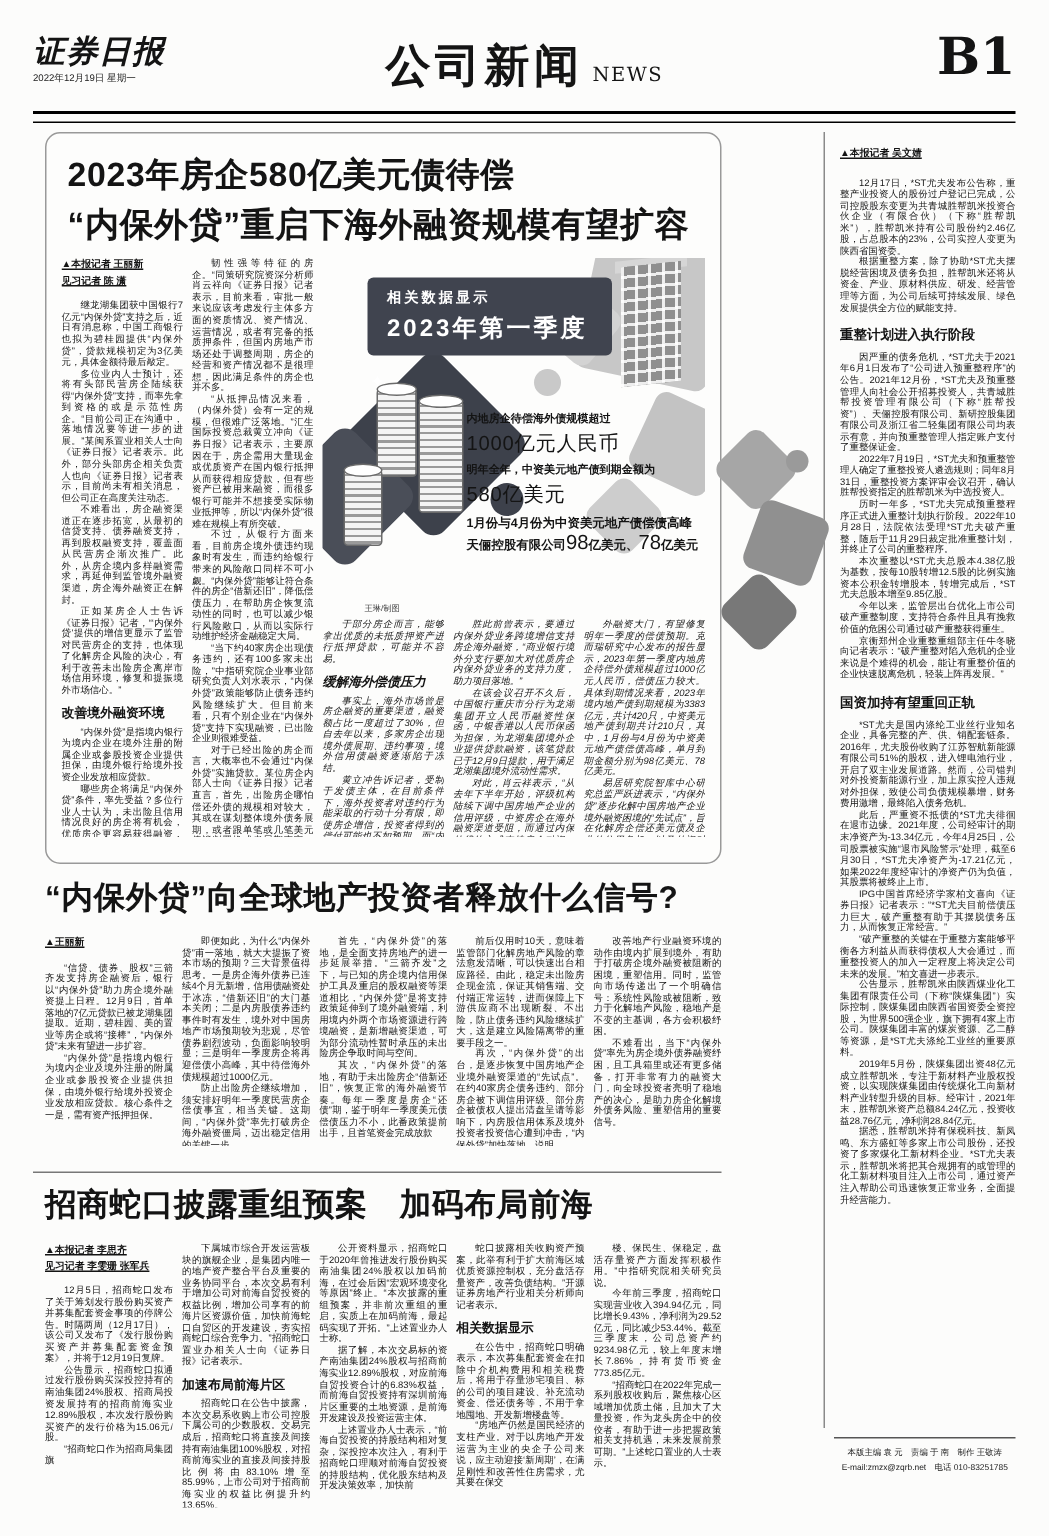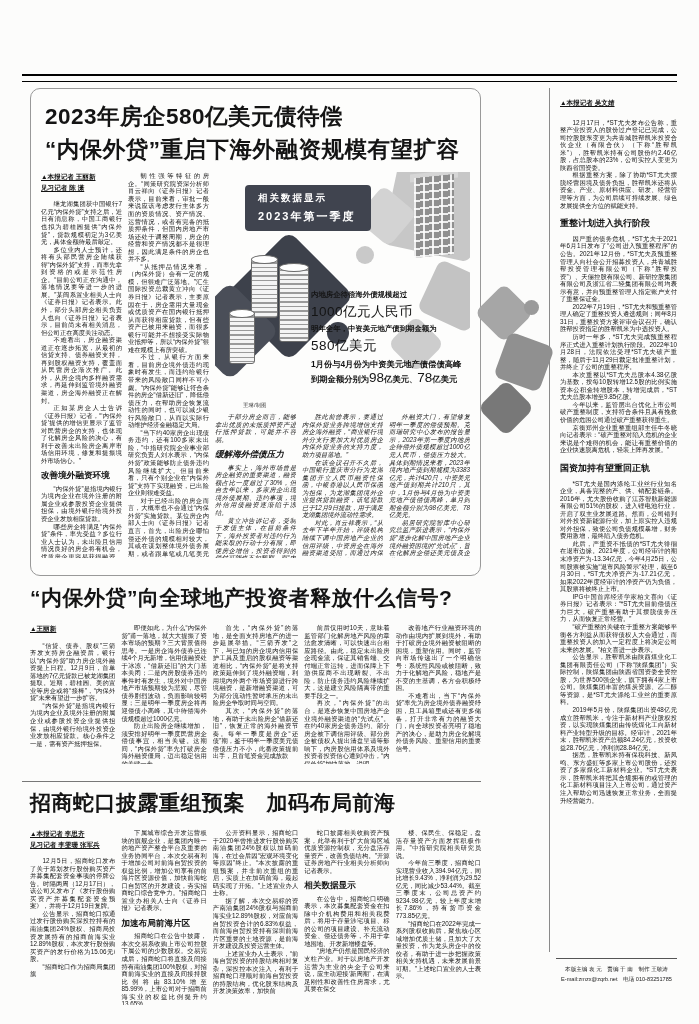--- a/index.html
+++ b/index.html
@@ -38,34 +38,34 @@
   .pz-c{right:-12px;top:96px;width:56px;height:56px;background:#c3c3c3;transform:rotate(25deg);}
   .pz-d{right:34px;top:152px;width:40px;height:40px;background:#cdcdcd;transform:rotate(45deg);}
   .pz-e{right:96px;top:74px;width:18px;height:18px;background:#c9c9c9;border-radius:50%;}
   .bldg{position:absolute;right:16px;top:4px;width:40px;height:80px;background:#8f8f8f;transform:skewY(-6deg);
         background-image:repeating-linear-gradient(0deg,rgba(255,255,255,.85) 0 2px,transparent 2px 8px),
                          repeating-linear-gradient(90deg,rgba(255,255,255,.85) 0 2px,transparent 2px 9px);}
   .bldg-cap{position:absolute;right:12px;top:0px;width:48px;height:8px;background:#d6d6d6;transform:skewY(-6deg);}
   .ig-badge{position:absolute;left:30px;top:13px;background:#40444f;color:#fff;padding:7px 16px 7px 13px;
             border-radius:4px;z-index:3;}
   .ig-badge .b1{font-size:9.5px;font-weight:700;letter-spacing:2px;font-family:Liberation Serif, serif;}
-  .ig-badge .b2{font-size:11px;font-weight:700;letter-spacing:2px;margin-top:4px;}
+  .ig-badge .b2{font-size:16px;font-weight:700;letter-spacing:2px;margin-top:4px;}
   .dark-pz{position:absolute;background:#3d414b;border-radius:10px;z-index:1;}
   .dk1{left:28px;top:78px;width:92px;height:92px;transform:rotate(45deg);}
   .dk2{left:-20px;top:124px;width:70px;height:70px;transform:rotate(45deg);background:#4a4e58;}
   .dk3{left:112px;top:150px;width:22px;height:22px;border-radius:50%;}
   .coin{position:absolute;z-index:2;border:1px solid #6b6b6b;border-radius:4px 4px 3px 3px;
         background:repeating-linear-gradient(180deg,#f4f4f4 0 3px,#9a9a9a 3px 4.5px);}
   .coin:before{content:"";position:absolute;left:-1px;right:-1px;top:-4px;height:7px;background:#fff;
                border:1px solid #6b6b6b;border-radius:50%;}
   .coin1{left:36px;top:86px;width:25px;height:58px;}
   .coin2{left:64px;top:94px;width:28px;height:74px;}
   .coin3{left:14px;top:140px;width:24px;height:50px;}
   .sparkle{position:absolute;left:32px;top:76px;color:#fff;font-size:11px;z-index:3;}
-  .ig-text{position:absolute;left:96px;right:2px;top:116px;z-index:3;line-height:1.25;}
+  .ig-text{position:absolute;left:96px;right:2px;top:100px;z-index:3;line-height:1.25;}
   .ig-small{font-size:7.4px;font-weight:600;margin:2px 0;}
   .ig-big{font-size:13.5px;font-weight:500;margin:4px 0;letter-spacing:0.5px;}
   .ig-med{font-size:8.3px;font-weight:600;margin:3px 0 1px;}
   .ig-mix{font-size:8.3px;font-weight:600;margin:1px 0;}
   .ig-num{font-size:13.5px;font-weight:500;}
   .ig-credit{position:absolute;left:28px;bottom:1px;font-size:5.5px;color:#444;z-index:3;}
   
   .commentary{position:absolute;left:30px;top:584px;width:451px;height:192px;}
   .band-hl{font-size:21px;font-weight:800;margin:0 0 12px;letter-spacing:0.5px;}
   .band-cols{display:flex;gap:6px;height:140px;}
@@ -89,20 +89,30 @@
   .sp1{left:483px;top:292px;width:42px;height:42px;background:#a6a6a6;transform:rotate(45deg);}
   .sp2{left:500px;top:338px;width:48px;height:48px;background:#909090;transform:rotate(20deg);}
   .sp3{left:486px;top:388px;width:40px;height:40px;background:#787878;transform:rotate(45deg);}
   .sp4{left:524px;top:300px;width:15px;height:15px;background:#9a9a9a;border-radius:50%;}
 </style>
 </head>
 <body>
 
 <div class="page">
 
+  <div class="mast">
+    <div>
+      <div class="mast-logo">证券日报</div>
+      <div class="mast-date">2022年12月19日 星期一</div>
+    </div>
+    <div class="mast-center">
+      <span class="sec-title">公司新闻</span><span class="sec-sub">NEWS</span>
+    </div>
+    <div class="page-no">B1</div>
+  </div>
   <div class="double-rule"></div>
 
   <section class="main-box">
     <h1 class="main-hl"><span>2023年房企580亿美元债待偿</span><br><span>“内保外贷”重启下海外融资规模有望扩容</span></h1>
     <div class="body-cols">
       <div class="ncol">
         <div class="byline">
           <div>▲本报记者 王丽新</div>
           <div>见习记者 陈 潇</div>
         </div>
@@ -142,21 +152,21 @@
           <div class="coin coin1"></div>
           <div class="coin coin2"></div>
           <div class="coin coin3"></div>
           <div class="sparkle">✦</div>
           <div class="ig-text">
             <div class="ig-small">内地房企待偿海外债规模超过</div>
             <div class="ig-big">1000亿元人民币</div>
             <div class="ig-small">明年全年，中资美元地产债到期金额为</div>
             <div class="ig-big">580亿美元</div>
             <div class="ig-med">1月份与4月份为中资美元地产债偿债高峰</div>
-            <div class="ig-mix"><span>到期金额分别为</span><span class="ig-num">98</span><span>亿美元、</span><span class="ig-num">78</span><span>亿美元</span></div>
+            <div class="ig-mix"><span>天俪控股有限公司</span><span class="ig-num">98</span><span>亿美元、</span><span class="ig-num">78</span><span>亿美元</span></div>
           </div>
           <div class="ig-credit">王琳/制图</div>
         </div>
         <div class="cols3">
           <div class="ncol">
               <p class="para">于部分房企而言，能够拿出优质的未抵质押资产进行抵押贷款，可能并不容易。</p>
               <div class="subhead">缓解海外偿债压力</div>
               <p class="para">事实上，海外市场曾是房企融资的重要渠道，融资额占比一度超过了30%，但自去年以来，多家房企出现境外债展期、违约事项，境外信用债融资逐渐陷于冻结。</p>
               <p class="para">黄立冲告诉记者，受制于发债主体，在目前条件下，海外投资者对违约行为能采取的行动十分有限，即使房企增信，投资者得到的偿付可能也不如预期，而“内保外贷”作为一种增信方式，或是监管层修复中资房企信用的一项工具。</p>
             </div>

